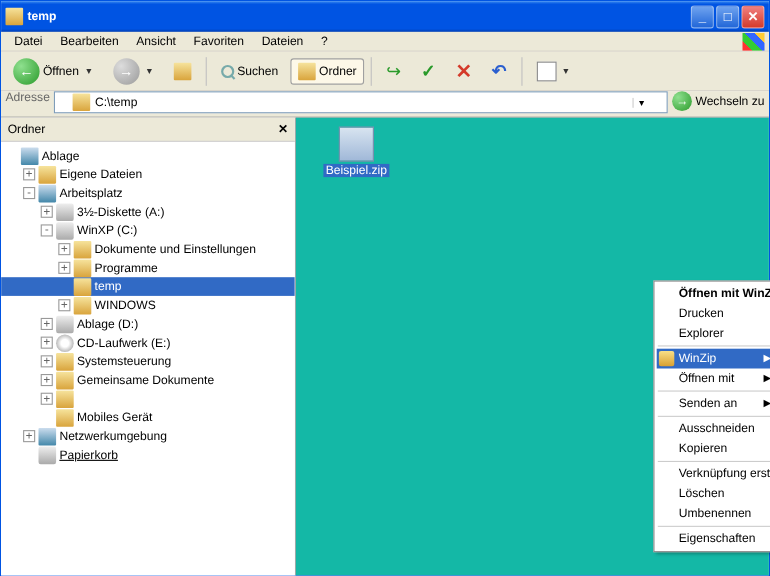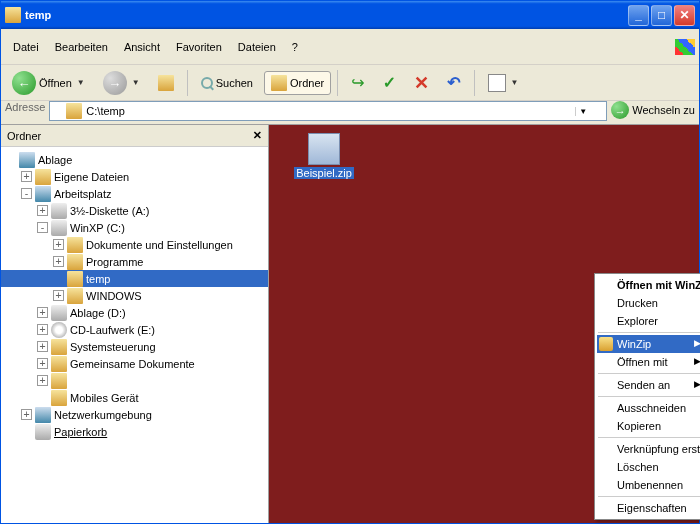--- a/index.html
+++ b/index.html
@@ -4,21 +4,21 @@
 <style>
 * { margin:0; padding:0; box-sizing:border-box; font-family:Tahoma,sans-serif; font-size:11px; }
 body { background:#ece9d8; width:700px; height:524px; overflow:hidden; }
 .window { width:700px; height:524px; border:1px solid #0054e3; background:#fff; display:flex; flex-direction:column; }
 .titlebar { height:28px; background:linear-gradient(to bottom,#3c8cf0 0%,#0054e3 10%,#0054e3 90%,#003db0 100%); display:flex; align-items:center; padding:0 4px; color:#fff; font-weight:bold; }
 .titlebar .ticon { width:16px; height:16px; margin-right:4px; background:linear-gradient(#f6e39c,#d9a43c); border-radius:1px; }
 .titlebar .spacer { flex:1; }
 .tbtn { width:21px; height:21px; margin-left:2px; border-radius:3px; display:flex; align-items:center; justify-content:center; font-weight:bold; font-size:12px; color:#fff; border:1px solid #fff6; }
 .tbtn.min,.tbtn.max { background:linear-gradient(#6fa3ef,#2166d8); }
 .tbtn.close { background:linear-gradient(#f08080,#d43a2a); }
-.menubar { height:36px; background:#ece9d8; display:flex; align-items:center; padding:0 4px; border-bottom:1px solid #d4d0c8; }
+.menubar { height:18px; background:#ece9d8; display:flex; align-items:center; padding:0 4px; border-bottom:1px solid #d4d0c8; }
 .menubar span { padding:2px 8px; cursor:default; }
 .menubar .wflag { margin-left:auto; width:20px; height:16px; background:linear-gradient(45deg,#f33 25%,#3c3 25%,#3c3 50%,#36f 50%,#36f 75%,#fc3 75%); }
 .toolbar { height:36px; background:#ece9d8; display:flex; align-items:center; padding:0 4px; gap:4px; border-bottom:1px solid #d4d0c8; }
 .btn { display:flex; align-items:center; gap:3px; padding:3px 6px; border:1px solid transparent; border-radius:3px; cursor:default; }
 .btn.active { border:1px solid #a0a0a0; background:#fdf8e8; }
 .circ { width:24px; height:24px; border-radius:50%; display:flex; align-items:center; justify-content:center; color:#fff; font-size:13px; font-weight:bold; }
 .circ.green{background:radial-gradient(circle at 30% 30%,#8fe08f,#2a9a2a);} 
 .circ.gray{background:radial-gradient(circle at 30% 30%,#ddd,#999);}
 .sep{width:1px;height:26px;background:#c0c0c0;margin:0 2px;}
 .smico{width:16px;height:16px;display:inline-block;}
@@ -45,21 +45,21 @@
 .tn{display:flex;align-items:center;height:17px;padding:0 4px;white-space:nowrap;cursor:default;}
 .tn .tg{width:11px;text-align:center;font-family:monospace;font-size:10px;color:#666;border:1px solid #999;height:11px;line-height:9px;margin-right:3px;background:#fff;}
 .tn .tg.blank{border:none;background:none;}
 .tn .ic{width:16px;height:16px;margin-right:3px;}
 .tn.sel{background:#316ac5;} .tn.sel span.lbl{background:#316ac5;color:#fff;}
 .drive{background:linear-gradient(#eee,#aaa);border-radius:2px;}
 .disk{background:radial-gradient(circle,#fff 30%,#bbb 70%);border-radius:50%;}
 .mon{background:linear-gradient(#cde,#48a);border-radius:1px;}
 .net{background:linear-gradient(#cde,#48a);border-radius:1px;}
 .bin{background:linear-gradient(#eee,#aaa);border-radius:2px;}
-.content{flex:1;background:#7f1d1d;position:relative;padding:8px 0 0 20px;}
+.content{flex:1;background:#14b8a6;position:relative;padding:8px 0 0 20px;}
 .file{display:inline-block;text-align:center;width:70px;}
 .file .fic{width:32px;height:32px;margin:0 auto;background:linear-gradient(#d8e4f0,#a0b8d8);border:1px solid #7a8fb0;position:relative;}
 .file .flbl{background:#316ac5;color:#fff;padding:0 2px;display:inline-block;margin-top:2px;}
 .ctx{position:absolute;background:#fff;border:1px solid #888;box-shadow:2px 2px 3px rgba(0,0,0,.3);padding:2px;}
 .ctx .mi{padding:3px 20px 3px 20px;white-space:nowrap;cursor:default;position:relative;}
 .ctx .mi.hl{background:#316ac5;color:#fff;}
 .ctx .mi.bold{font-weight:bold;}
 .ctx .mi .sub{position:absolute;right:6px;top:3px;font-size:9px;}
 .ctx hr{border:none;border-top:1px solid #ccc;margin:2px 1px;}
 .ctx .miic{position:absolute;left:2px;top:2px;width:14px;height:14px;}

